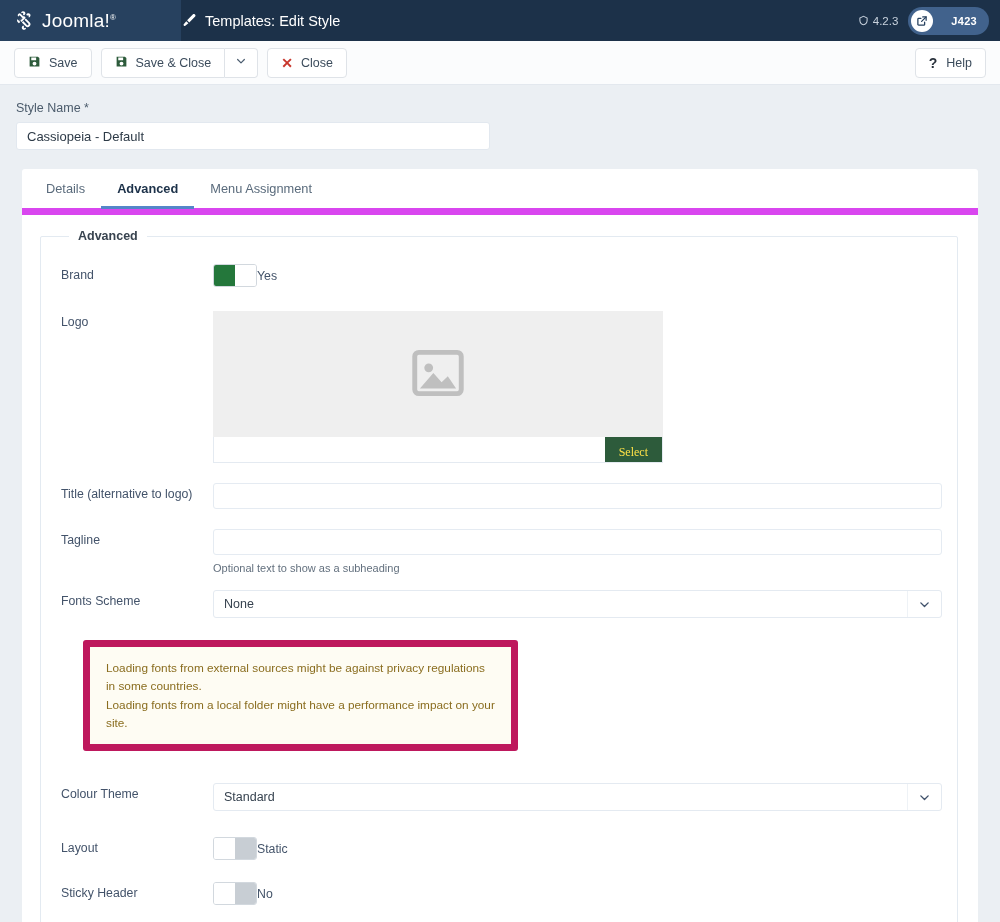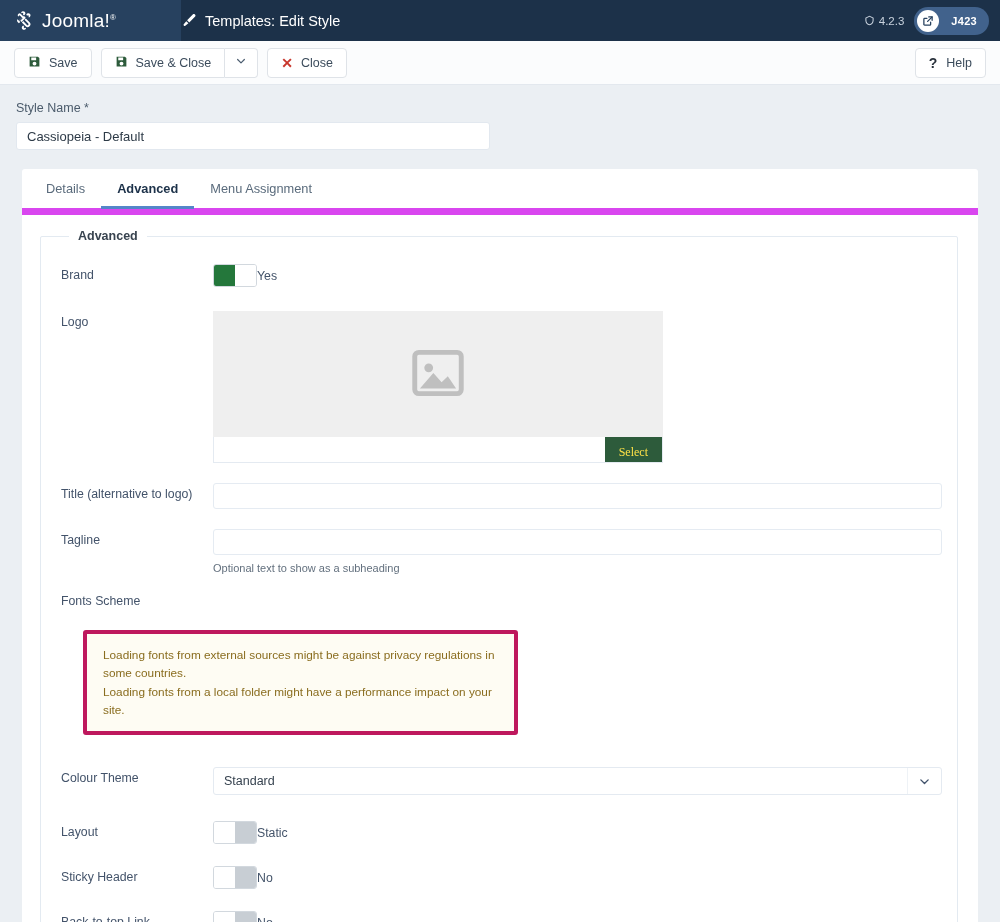--- a/index.html
+++ b/index.html
@@ -63,21 +63,21 @@
     font-size: 11.5px;
     display: flex;
     align-items: center;
     gap: 4px;
     white-space: nowrap;
   }
   .version-pill svg { width: 11px; height: 11px; }
   .user-pill {
     display: flex;
     align-items: center;
-    gap: 12px;
+    gap: 18px;
     background: #41628c;
     border-radius: 20px;
     padding: 3px 12px 3px 3px;
     height: 28px;
   }
   .user-pill-circle {
     width: 22px; height: 22px;
     background: #ffffff;
     border-radius: 50%;
     display: flex; align-items: center; justify-content: center;
@@ -302,21 +302,21 @@
     align-items: center;
     justify-content: center;
     border-left: 1px solid #eef2f6;
     height: 100%;
   }
 
   .alert-warning {
     margin: 22px 0 0 42px;
     width: 435px;
     background: #fefcf3;
-    border: 4px solid #be185d;
+    border: 7px solid #be185d;
     border-radius: 3px;
     padding: 12px 16px;
     color: #8a6d1f;
     font-size: 11.8px;
     line-height: 1.55;
   }
 
   .sp-32 { height: 32px; }
   .sp-22 { height: 22px; }
   .sp-20 { height: 20px; }
@@ -481,20 +481,30 @@
         <div class="row-ctl">
           <input class="text-input" type="text" value="" style="">
           <div class="field-hint">Optional text to show as a subheading</div>
         </div>
       </div>
 
       <div class="sp-16"></div>
 
       <div class="row">
         <div class="row-label">Fonts Scheme</div>
+        <div class="row-ctl">
+          <div class="select-wrap">
+            <span class="select-value">None</span>
+            <span class="select-caret">
+              <svg viewBox="0 0 16 16" width="13" height="13" fill="none" stroke="#41526b" stroke-width="1.7" stroke-linecap="round" stroke-linejoin="round">
+                  <path d="M3.5 6 8 10.5 12.5 6"></path>
+                </svg>
+            </span>
+          </div>
+        </div>
       </div>
 
       <div class="alert-warning">
         <div>Loading fonts from external sources might be against privacy regulations in some countries.</div>
         <div>Loading fonts from a local folder might have a performance impact on your site.</div>
       </div>
 
       <div class="sp-32"></div>
 
       <div class="row">

